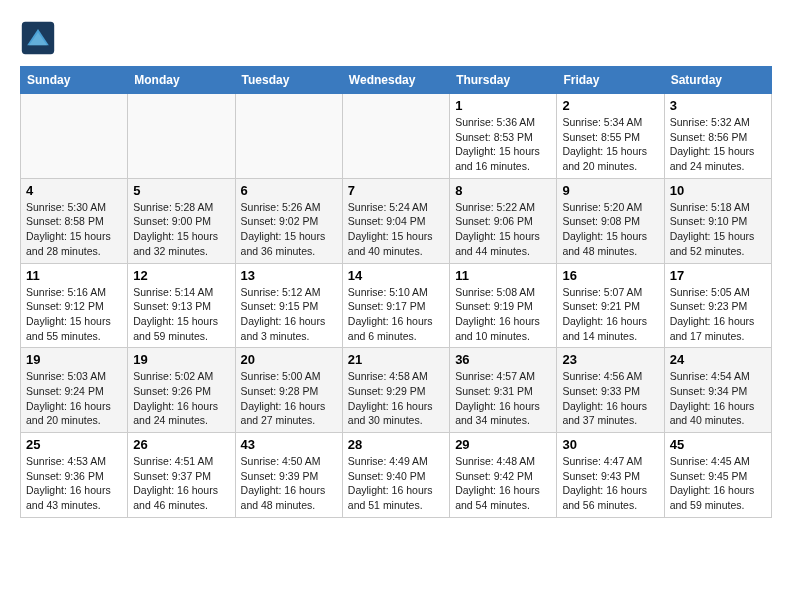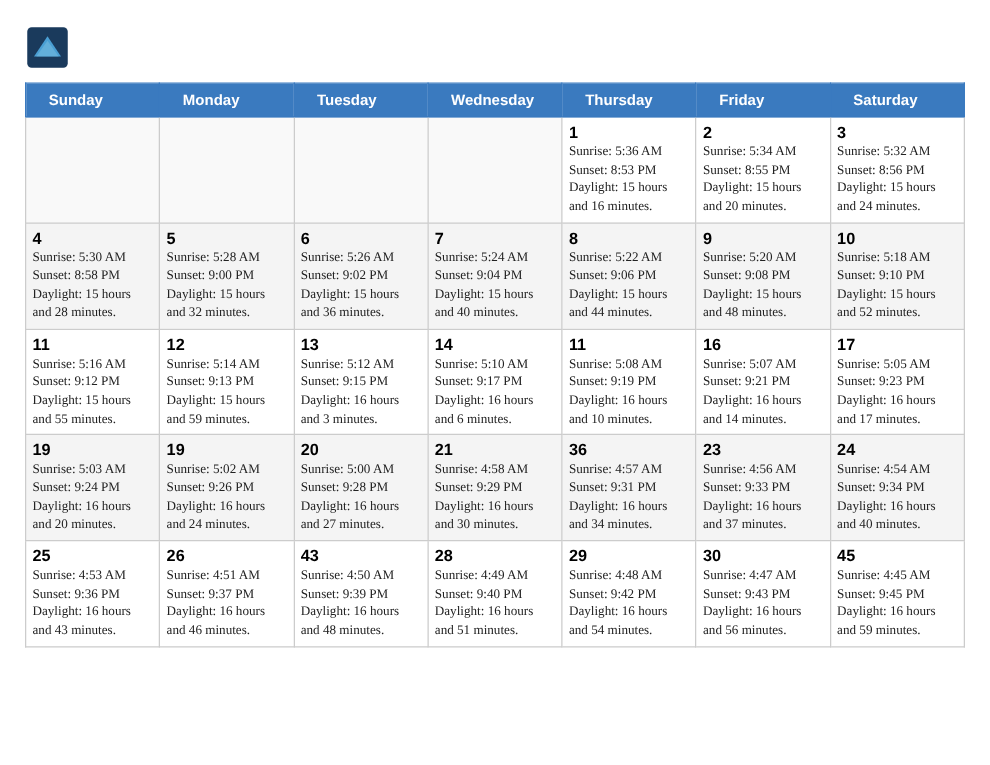--- a/index.html
+++ b/index.html
@@ -49,42 +49,41 @@
     }
     table {
       width: 100%;
       border-collapse: collapse;
       font-size: 11px;
     }
     thead th {
       background: #3a7abf;
       color: #fff;
       text-align: left;
-      padding: 6px 18px;
+      padding: 6px 6px;
       font-size: 12px;
       border: 1px solid #3a7abf;
     }
     tbody td {
       border: 1px solid #ccc;
       vertical-align: top;
       padding: 4px 5px;
       height: 80px;
       width: 107px;
     }
     .day-num {
       font-weight: bold;
       font-size: 13px;
       display: block;
       margin-bottom: 2px;
     }
     .day-info {
       font-size: 10.5px;
       color: #222;
       line-height: 1.4;
-      font-family: Liberation Serif, serif;
     }
     .empty-cell {
       background: #f9f9f9;
     }
     tbody tr:nth-child(odd) td {
       background: #fff;
     }
     tbody tr:nth-child(even) td {
       background: #f4f4f4;
     }

